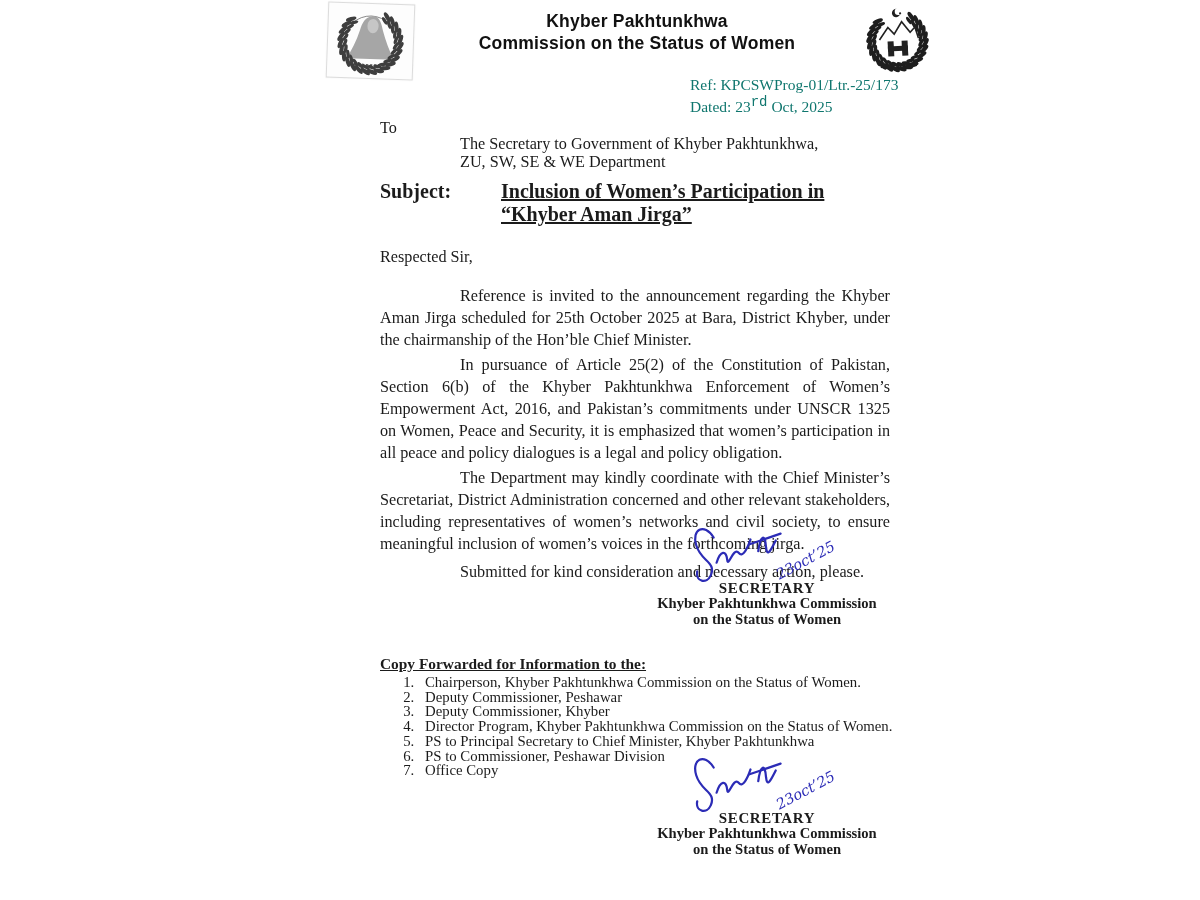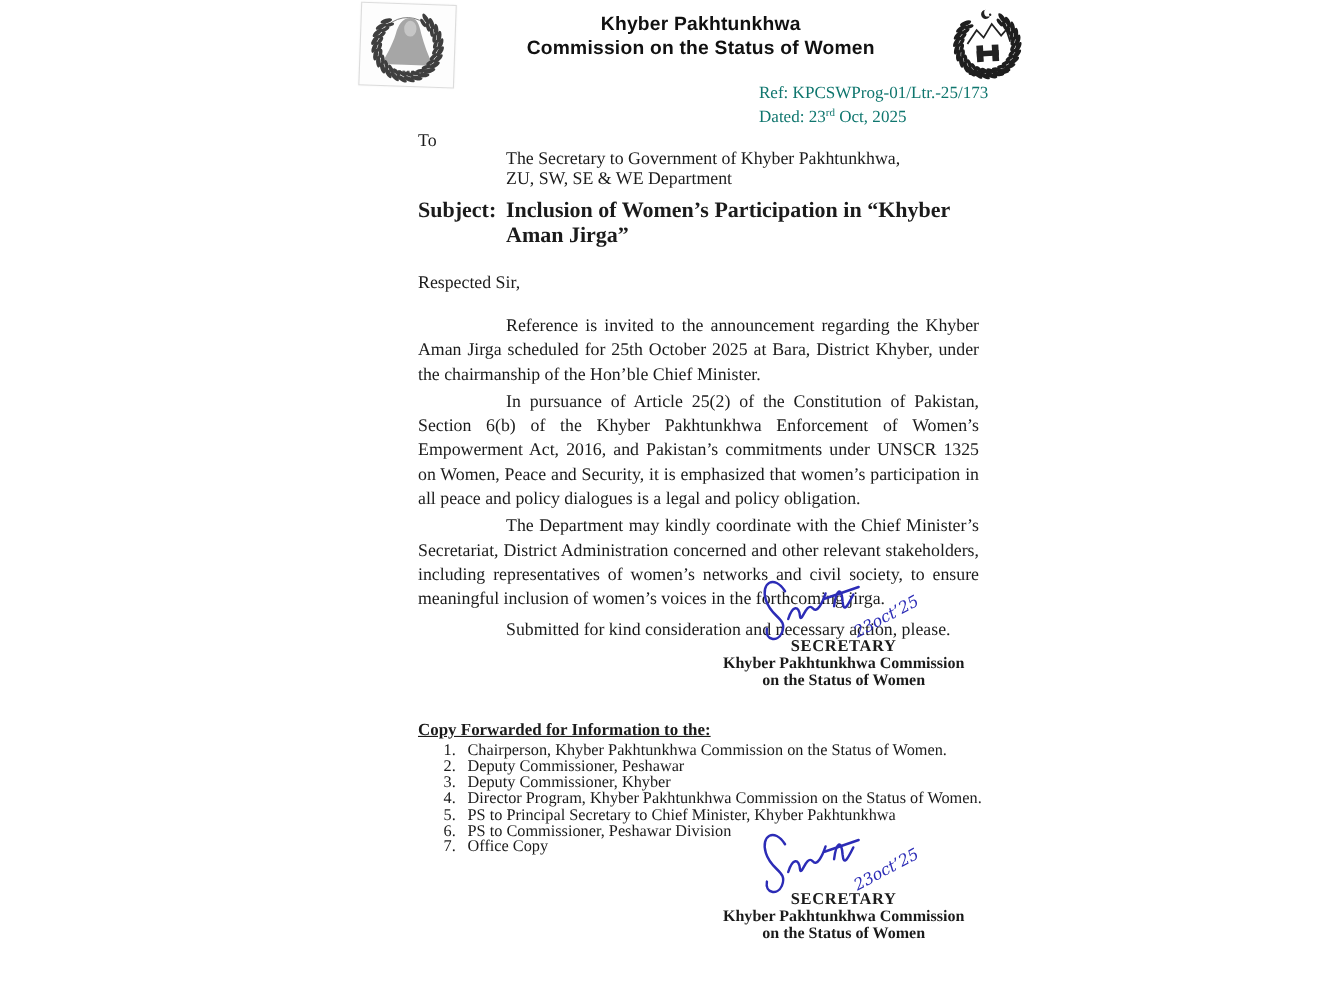--- a/index.html
+++ b/index.html
@@ -23,28 +23,28 @@
   .header-title{
     position:absolute; left:437px; top:11px; width:400px;
     text-align:center; font-family:"Liberation Sans", sans-serif;
     font-weight:bold; font-size:17.5px; line-height:21.5px; color:#111;
     letter-spacing:.2px;
   }
   .ref-block{
     position:absolute; left:690px; top:76px;
     font-size:15.5px; line-height:17.5px; color:#0f766e;
   }
-  .ref-block sup{font-size:10px; vertical-align:super;}
+  .ref-block sup{font-size:14px; vertical-align:super;font-family:Liberation Mono, monospace;}
   
   .main{position:absolute; left:380px; top:121px; width:510px; font-size:16.2px;}
   .to-label{line-height:15px;}
   .recipient{margin:0 0 0 80px; line-height:17.5px;}
   .subject-row{margin-top:9px; display:flex; font-weight:bold; font-size:20px;}
   .subject-row .subj-label{width:80px; flex:none;}
-  .subject-row .subj-text{}
+  .subject-row .subj-text{text-decoration:underline;margin-left:41px;}
   .salutation{margin-top:20px; line-height:22px;}
   .paragraphs p{
     margin:0; text-indent:80px; text-align:justify;
     line-height:22px; font-size:16.2px;
   }
   .paragraphs p + p{margin-top:3px;}
   .paragraphs p:first-child{margin-top:17px;}
   .closing{margin:6px 0 0 80px; line-height:22px;}
   
   .sig-block{position:absolute; width:300px; text-align:center;}

